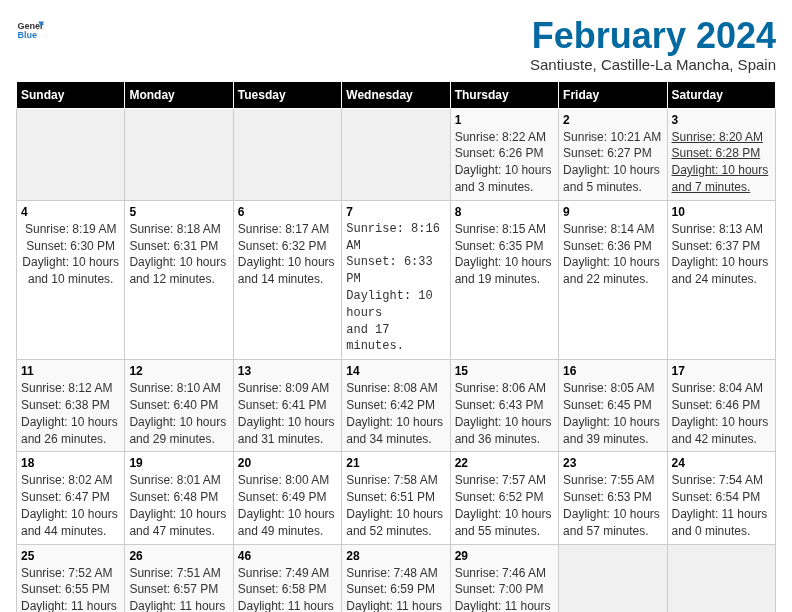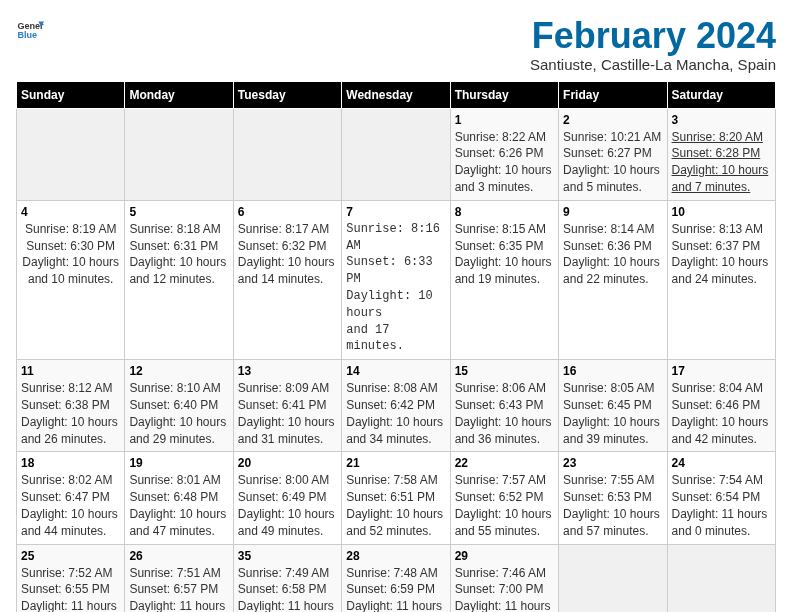--- a/index.html
+++ b/index.html
@@ -301,21 +301,21 @@
 and 2 minutes.</div>
         </td>
         <td>
           <span class="day-number">26</span>
           <div class="day-info" style="white-space: pre-line;">Sunrise: 7:51 AM
 Sunset: 6:57 PM
 Daylight: 11 hours
 and 5 minutes.</div>
         </td>
         <td>
-          <span class="day-number">35</span>
+          <span class="day-number">46</span>
           <div class="day-info" style="white-space: pre-line;">Sunrise: 7:49 AM
 Sunset: 6:58 PM
 Daylight: 11 hours
 and 8 minutes.</div>
         </td>
         <td>
           <span class="day-number">28</span>
           <div class="day-info" style="white-space: pre-line;">Sunrise: 7:48 AM
 Sunset: 6:59 PM
 Daylight: 11 hours

